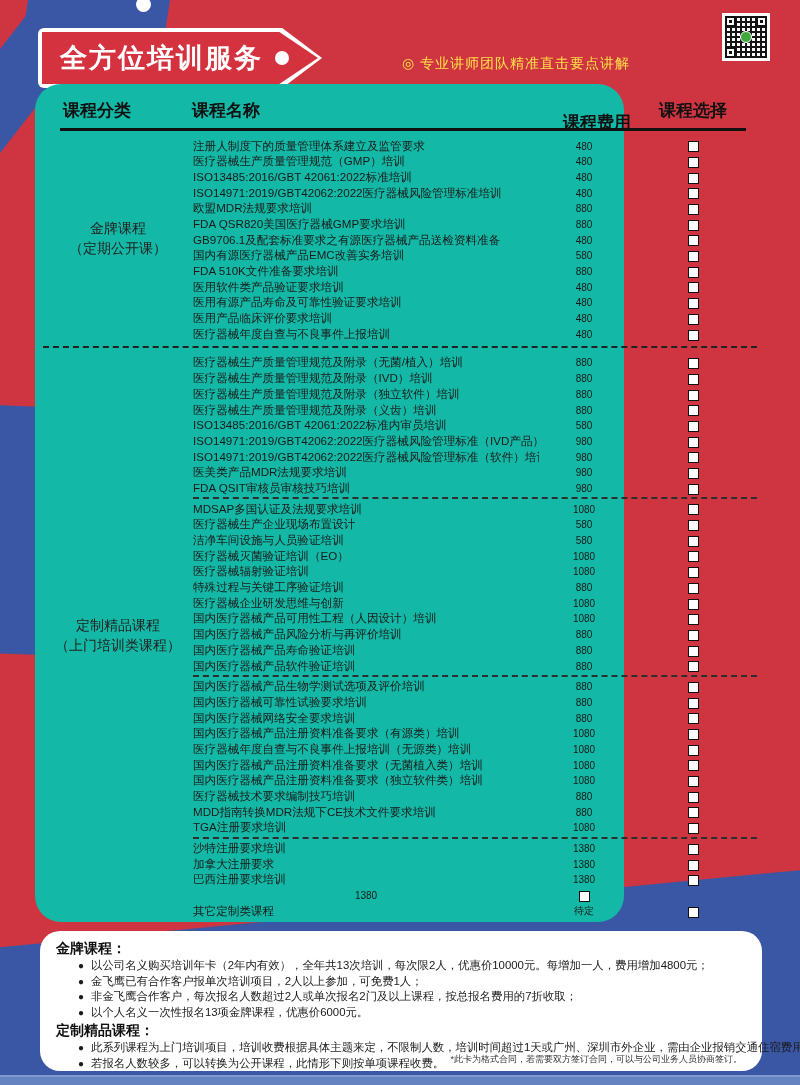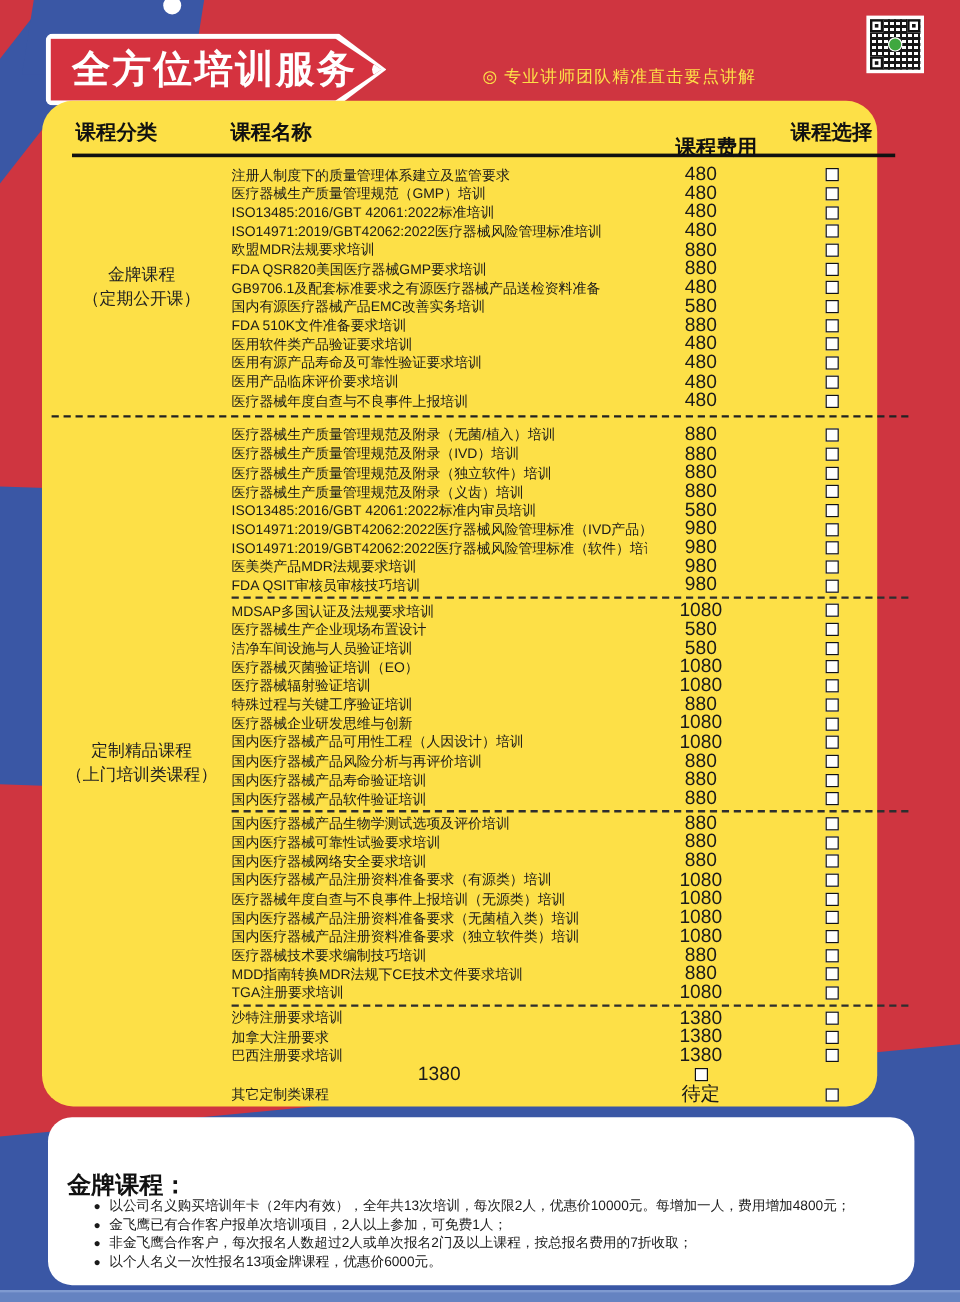--- a/index.html
+++ b/index.html
@@ -13,60 +13,60 @@
   .stripe-topcenter { left:24px; top:-10px; width:142px; height:72px; transform:skewX(-9deg); }
   .dot-topcenter { position:absolute; left:136px; top:-3px; width:15px; height:15px; border-radius:50%; background:#ffffff; }
   .stripe-leftmid { left:-8px; top:406px; width:48px; height:248px; transform:rotate(2deg); }
   .bg-blue-bottom { position:absolute; left:-50px; top:952px; width:950px; height:320px; background:#3a57a5; transform:rotate(-5.5deg); transform-origin:left top; }
   .bg-blue-fill { position:absolute; left:0; top:1000px; width:800px; height:85px; background:#3a57a5; }
   .bg-lightblue-strip { position:absolute; left:0; bottom:0; width:800px; height:10px; background:#6583c1; border-top:2px solid #7f9ad0; }
 
   
   .banner-outer { position:absolute; left:38px; top:28px; width:284px; height:60px; background:#ffffff; clip-path:polygon(0 0,86% 0,100% 50%,86% 100%,0 100%); border-radius:6px; }
   .banner-inner { position:absolute; left:4px; top:4px; right:4px; bottom:4px; background:#d5323f; clip-path:polygon(0 0,86% 0,100% 50%,86% 100%,0 100%); display:flex; align-items:center; padding-left:18px; gap:12px; }
-  .banner-title { color:#ffffff; font-size:32px; font-weight:700; letter-spacing:2px; white-space:nowrap;text-align:center; }
+  .banner-title { color:#ffffff; font-size:27px; font-weight:700; letter-spacing:2px; white-space:nowrap;text-align:center; }
   .banner-dot { width:14px; height:14px; border-radius:50%; background:#ffffff; flex:0 0 auto; }
   .subtitle { position:absolute; left:402px; top:55px; color:#fde047; font-size:14px; font-weight:400; letter-spacing:1px; white-space:nowrap; }
 
   
   .qr { position:absolute; left:722px; top:13px; width:48px; height:48px; background:#ffffff; padding:3px; }
   .qr-pattern { position:relative; width:100%; height:100%; background:
       repeating-linear-gradient(0deg,#161616 0 2px,transparent 2px 5px),
       repeating-linear-gradient(90deg,#161616 0 2px,#ffffff 2px 5px); }
   .qr-finder { position:absolute; width:11px; height:11px; border:2px solid #111; background:#fff; }
   .qr-finder::after { content:""; position:absolute; left:2px; top:2px; width:3px; height:3px; background:#111; }
   .qr-f-tl { left:0; top:0; } .qr-f-tr { right:0; top:0; } .qr-f-bl { left:0; bottom:0; }
   .qr-logo { position:absolute; left:50%; top:50%; width:12px; height:12px; margin:-6px 0 0 -6px; border-radius:50%; background:#3fa83f; border:1px solid #fff; }
 
   
-  .card { position:absolute; left:35px; top:84px; width:696px; height:838px; background:#fde047; border-radius:26px; }
+  .card { position:absolute; left:35px; top:84px; width:589px; height:838px; background:#14b8a6; border-radius:26px; }
   .thead { position:absolute; left:0; top:0; width:100%; height:46px; }
   .th { position:absolute; top:15px; font-size:17px; font-weight:700; color:#111; white-space:nowrap; }
   .th-category { left:28px; }
   .th-name { left:157px; }
   .th-fee { left:502px; width:120px; text-align:center;margin-top:12px; }
   .th-select { left:598px; width:120px; text-align:center; }
   .thead-line { position:absolute; left:25px; top:44px; width:686px; height:3px; background:#111; }
 
   .sections { position:absolute; left:8px; top:50px; width:714px; }
   .section { display:flex; }
   .category-cell { width:150px; flex:0 0 150px; display:flex; flex-direction:column; justify-content:center; align-items:center; color:#222; font-size:14px; line-height:20px; text-align:left; }
   .rows { flex:1; padding-top:2px; }
   .group { border-bottom:2px dashed #2e2e2e; padding:1px 0 2px 0; }
   .group.last { border-bottom:none; }
   .row { display:grid; grid-template-columns:1fr 90px 128px; align-items:center; height:15.7px; }
   .course-name { font-size:11.6px; color:#1a1a1a; white-space:nowrap; overflow:hidden; }
-  .course-fee { font-size:16px; color:#1a1a1a; text-align:center; }
+  .course-fee { font-size:10px; color:#1a1a1a; text-align:center; }
   .course-select { text-align:center; }
   .checkbox { display:inline-block; width:11px; height:11px; border:1.6px solid #111; background:#fff; vertical-align:middle; }
   .section-divider { border-top:2.5px dashed #222; margin:3px 0 3px 0; width:100%; }
 
   
   .notes-card { position:absolute; left:40px; top:931px; width:722px; height:140px; background:#ffffff; border-radius:20px; padding:7px 16px 4px 16px; }
-  .note-heading { font-size:20px; font-weight:700; color:#111; line-height:20px;margin-top:40px; }
+  .note-heading { font-size:14px; font-weight:700; color:#111; line-height:20px; }
   .note-list { margin-left:22px; }
   .note-item { display:flex; gap:7px; font-size:11.4px; color:#1a1a1a; line-height:15.6px; white-space:nowrap; }
   .bullet { flex:0 0 auto; font-size:10px; line-height:15.6px; }
   .footnote { position:absolute; right:20px; bottom:5px; font-size:9px; color:#333; }
 </style>
 </head>
 <body>
 
 <div class="bg-red"></div>
 <div class="stripe stripe-topleft"></div>
@@ -398,13 +398,14 @@
         <div class="note-item">
           <span class="bullet">●</span>
           <span>此系列课程为上门培训项目，培训收费根据具体主题来定，不限制人数，培训时间超过1天或广州、深圳市外企业，需由企业报销交通住宿费用；</span>
         </div>
         <div class="note-item">
           <span class="bullet">●</span>
           <span>若报名人数较多，可以转换为公开课程，此情形下则按单项课程收费。</span>
         </div>
       </div>
     </div>
+  <div class="footnote">*此卡为格式合同，若需要双方签订合同，可以与公司业务人员协商签订。</div>
 </div>
 
 </body></html>

